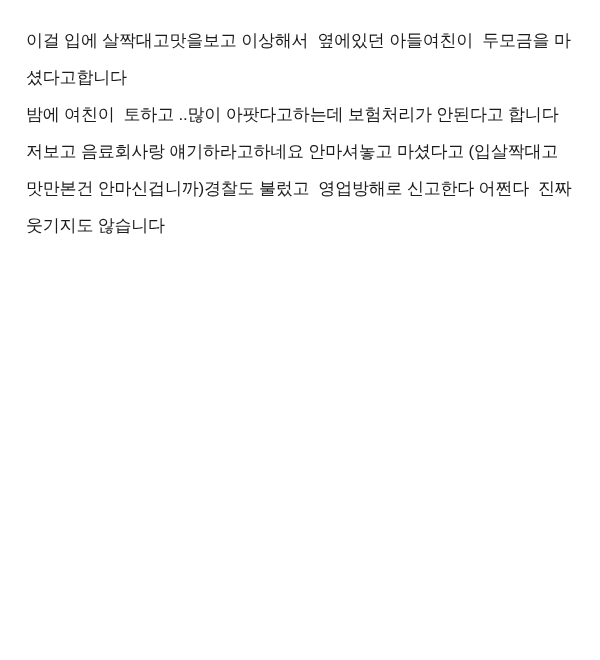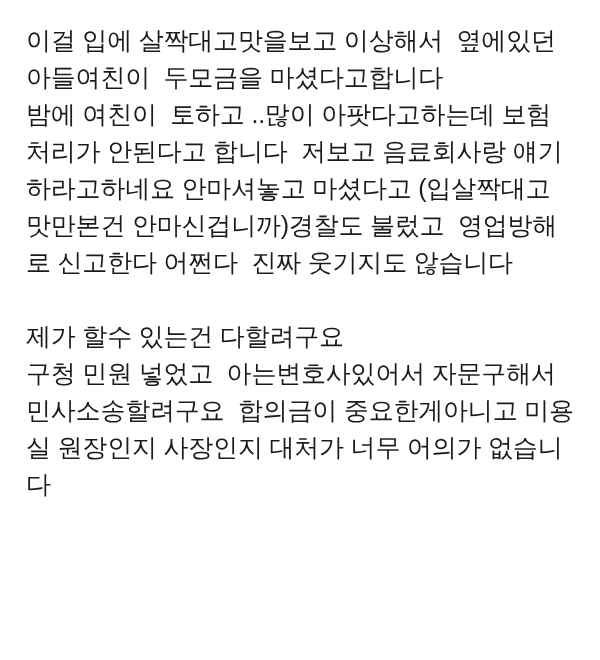--- a/index.html
+++ b/index.html
@@ -17,21 +17,21 @@
     width: 600px;
     height: 660px;
     box-sizing: border-box;
     padding: 22px 26px 0 26px;
     background: #ffffff;
   }
   .block {
     margin: 0;
   }
   .para {
-    font-size: 25px;
+    font-size: 17px;
     line-height: 37px;
     color: #1b1b1b;
     letter-spacing: -0.2px;
     white-space: pre-wrap;
     word-break: break-all;
     margin: 0;
   }
   .spacer {
     height: 37px;
   }
@@ -41,21 +41,17 @@
 
 <div class="page">
 
   <div class="block">
     <p class="para">이걸 입에 살짝대고맛을보고 이상해서  옆에있던 아들여친이  두모금을 마셨다고합니다
 밤에 여친이  토하고 ..많이 아팟다고하는데 보험처리가 안된다고 합니다  저보고 음료회사랑 얘기하라고하네요 안마셔놓고 마셨다고 (입살짝대고 맛만본건 안마신겁니까)경찰도 불렀고  영업방해로 신고한다 어쩐다  진짜 웃기지도 않습니다</p>
   </div>
 
   <div class="spacer"></div>
 
-  <div class="block">
-    <p class="para">제가 할수 있는건 다할려구요
-구청 민원 넣었고  아는변호사있어서 자문구해서 민사소송할려구요  합의금이 중요한게아니고 미용실 원장인지 사장인지 대처가 너무 어의가 없습니다</p>
-  </div>
 
   <div class="spacer"></div>
 
 
 </div>
 
 </body></html>

